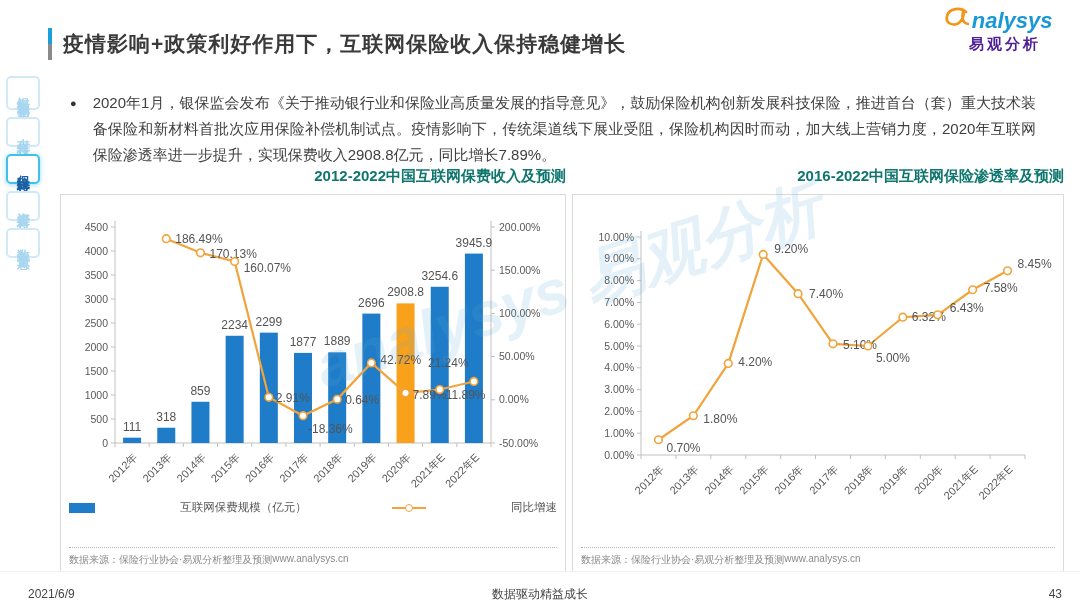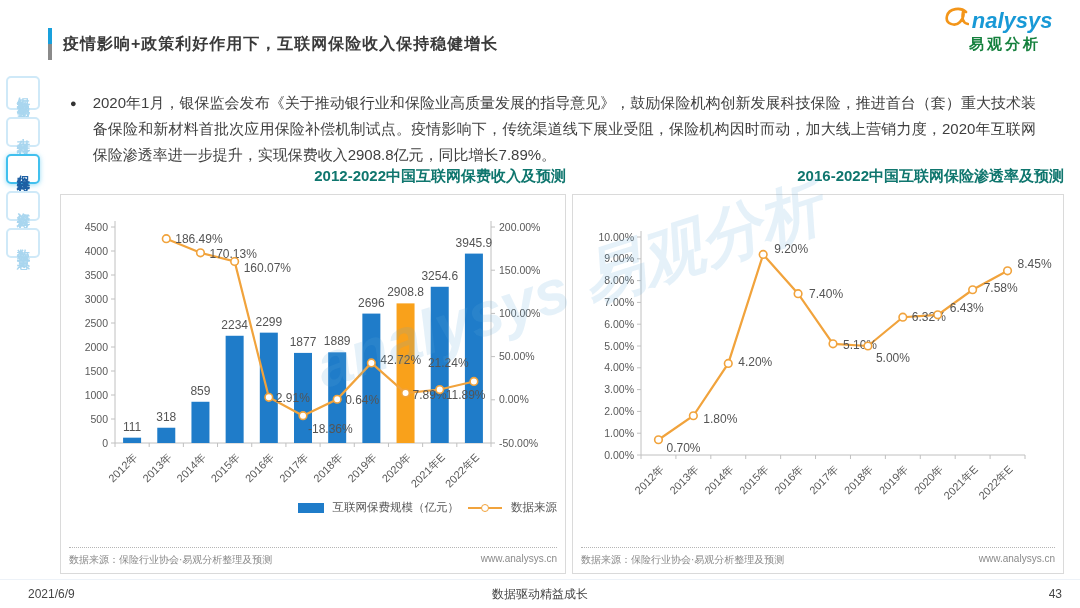--- a/index.html
+++ b/index.html
@@ -9,60 +9,60 @@
   
   #sidebar{position:absolute;left:6px;top:76px;width:36px;display:flex;flex-direction:column;gap:7px}
   .side-item{box-sizing:border-box;width:34px;border:2px solid #cfe9f8;border-radius:5px;
     color:#a9d6ef;font-size:13px;font-weight:bold;display:flex;align-items:center;justify-content:center;
     writing-mode:vertical-rl;text-orientation:upright;letter-spacing:2px;padding:9px 0;background:#fff}
   .side-item.active{border-color:#41c0ee;color:#1d5fa3;box-shadow:0 1px 5px rgba(65,192,238,.55)}
 
   
   #title-row{position:absolute;left:48px;top:28px;display:flex;align-items:center;gap:11px}
   #accent{width:4px;height:32px;background:linear-gradient(#19a0dc 0 50%,#8a8a8a 50% 100%)}
-  #page-title{margin:0;font-size:16px;font-weight:bold;color:#3a3a3a;letter-spacing:1px}
+  #page-title{margin:0;font-size:21px;font-weight:bold;color:#3a3a3a;letter-spacing:1px}
 
   #logo{position:absolute;right:16px;top:8px;text-align:center;width:118px}
   #brand{position:relative;display:block;font-style:italic;font-weight:bold;font-size:22px;
          line-height:26px;color:#1899d6;text-align:center;padding-left:2px}
   #brand::first-letter{color:transparent}
   #swoosh{position:absolute;left:-3px;top:-2px}
-  #brand-cn{display:block;font-size:15px;font-weight:bold;color:#15803d;letter-spacing:3px;margin-top:1px}
+  #brand-cn{display:block;font-size:15px;font-weight:bold;color:#4c1d95;letter-spacing:3px;margin-top:1px}
 
   
   #bullet{position:absolute;left:70px;top:90px;width:966px;display:flex;gap:16px}
   #bullet .dot{font-size:11px;color:#333;line-height:26px}
   #bullet p{margin:0;font-size:15px;line-height:26px;color:#3f3f3f;text-align:justify}
 
   
   .chart-title{position:absolute;top:167px;font-size:15px;font-weight:bold;color:#0f766e;text-align:right}
   #lt{left:60px;width:506px} #rt{left:572px;width:492px}
   .panel{position:absolute;top:194px;height:380px;border:1px solid #dadada;box-sizing:border-box;
          background:#fff;display:flex;flex-direction:column;padding:6px 8px}
   #lp{left:60px;width:506px} #rp{left:572px;width:492px}
   svg text{font-family:"Liberation Sans",sans-serif}
   .ax{font-size:10.5px;fill:#595959}
   .axx{font-size:11px;fill:#595959}
   .dl{font-size:12px;fill:#545454}
 
-  .legend{display:flex;justify-content:flex-end;align-items:center;gap:9px;font-size:11.5px;color:#555;margin-top:1px}
+  .legend{display:flex;justify-content:space-between;align-items:center;gap:9px;font-size:11.5px;color:#555;margin-top:1px}
   .lg-bar{width:26px;height:10px;background:#1f7cc9;display:inline-block}
   .lg-line{position:relative;width:34px;height:2px;background:#f1a33c;display:inline-block}
   .lg-dot{position:absolute;left:13px;top:-3px;width:6px;height:6px;border:1.5px solid #f1a33c;border-radius:50%;background:#fff}
 
   .source-row{margin-top:auto;border-top:1px dotted #b5b5b5;padding-top:5px;display:flex;
-              justify-content:space-between;font-size:10px;color:#8a8a8a}
+              font-size:10px;color:#8a8a8a}
 
   
   #wm{position:absolute;left:305px;top:245px;font-size:62px;font-style:italic;font-weight:bold;
       color:rgba(96,169,219,0.16);transform:rotate(-18deg);pointer-events:none;white-space:nowrap;z-index:4}
 
   
   #footer{position:absolute;left:0;right:0;bottom:0;height:28px;display:flex;align-items:center;
-          padding:0 18px 0 28px;font-size:12px;color:#454545;border-top:1px solid #edf2f8;background:#fff}
+          padding:8px 18px 0 28px;font-size:12px;color:#454545;border-top:1px solid #edf2f8;background:#fff}
   #footer .slogan{position:absolute;left:50%;transform:translateX(-50%)}
   #footer .pageno{margin-left:auto}
 </style>
 </head>
 <body>
 
 <div id="title-row">
   <div id="accent"></div>
   <h1 id="page-title">疫情影响+政策利好作用下，互联网保险收入保持稳健增长</h1>
 </div>
@@ -194,21 +194,21 @@
       <text x="376.72727272727275" y="197.52704" class="dl">11.89%</text>
       <circle cx="404.90909090909093" cy="180.44864" r="3.8" fill="#fff" stroke="#f1a33c" stroke-width="1.6"></circle>
       <text x="358.90909090909093" y="166.44864" class="dl">21.24%</text>
     </svg>
   <div class="legend">
     <span class="lg-bar"></span>
     <span>互联网保费规模（亿元）</span>
     <span class="lg-line">
         <span class="lg-dot"></span>
       </span>
-    <span>数据来源</span>
+    <span>同比增速</span>
   </div>
   <div class="source-row">
     <span>数据来源：保险行业协会·易观分析整理及预测</span>
     <span>www.analysys.cn</span>
   </div>
 </div>
 
 <div class="panel" id="rp">
   <svg id="svg-right" class="chart" width="474" height="316" viewBox="0 0 474 316">
       <line x1="60" y1="30" x2="60" y2="254" stroke="#c0c0c0"></line>

